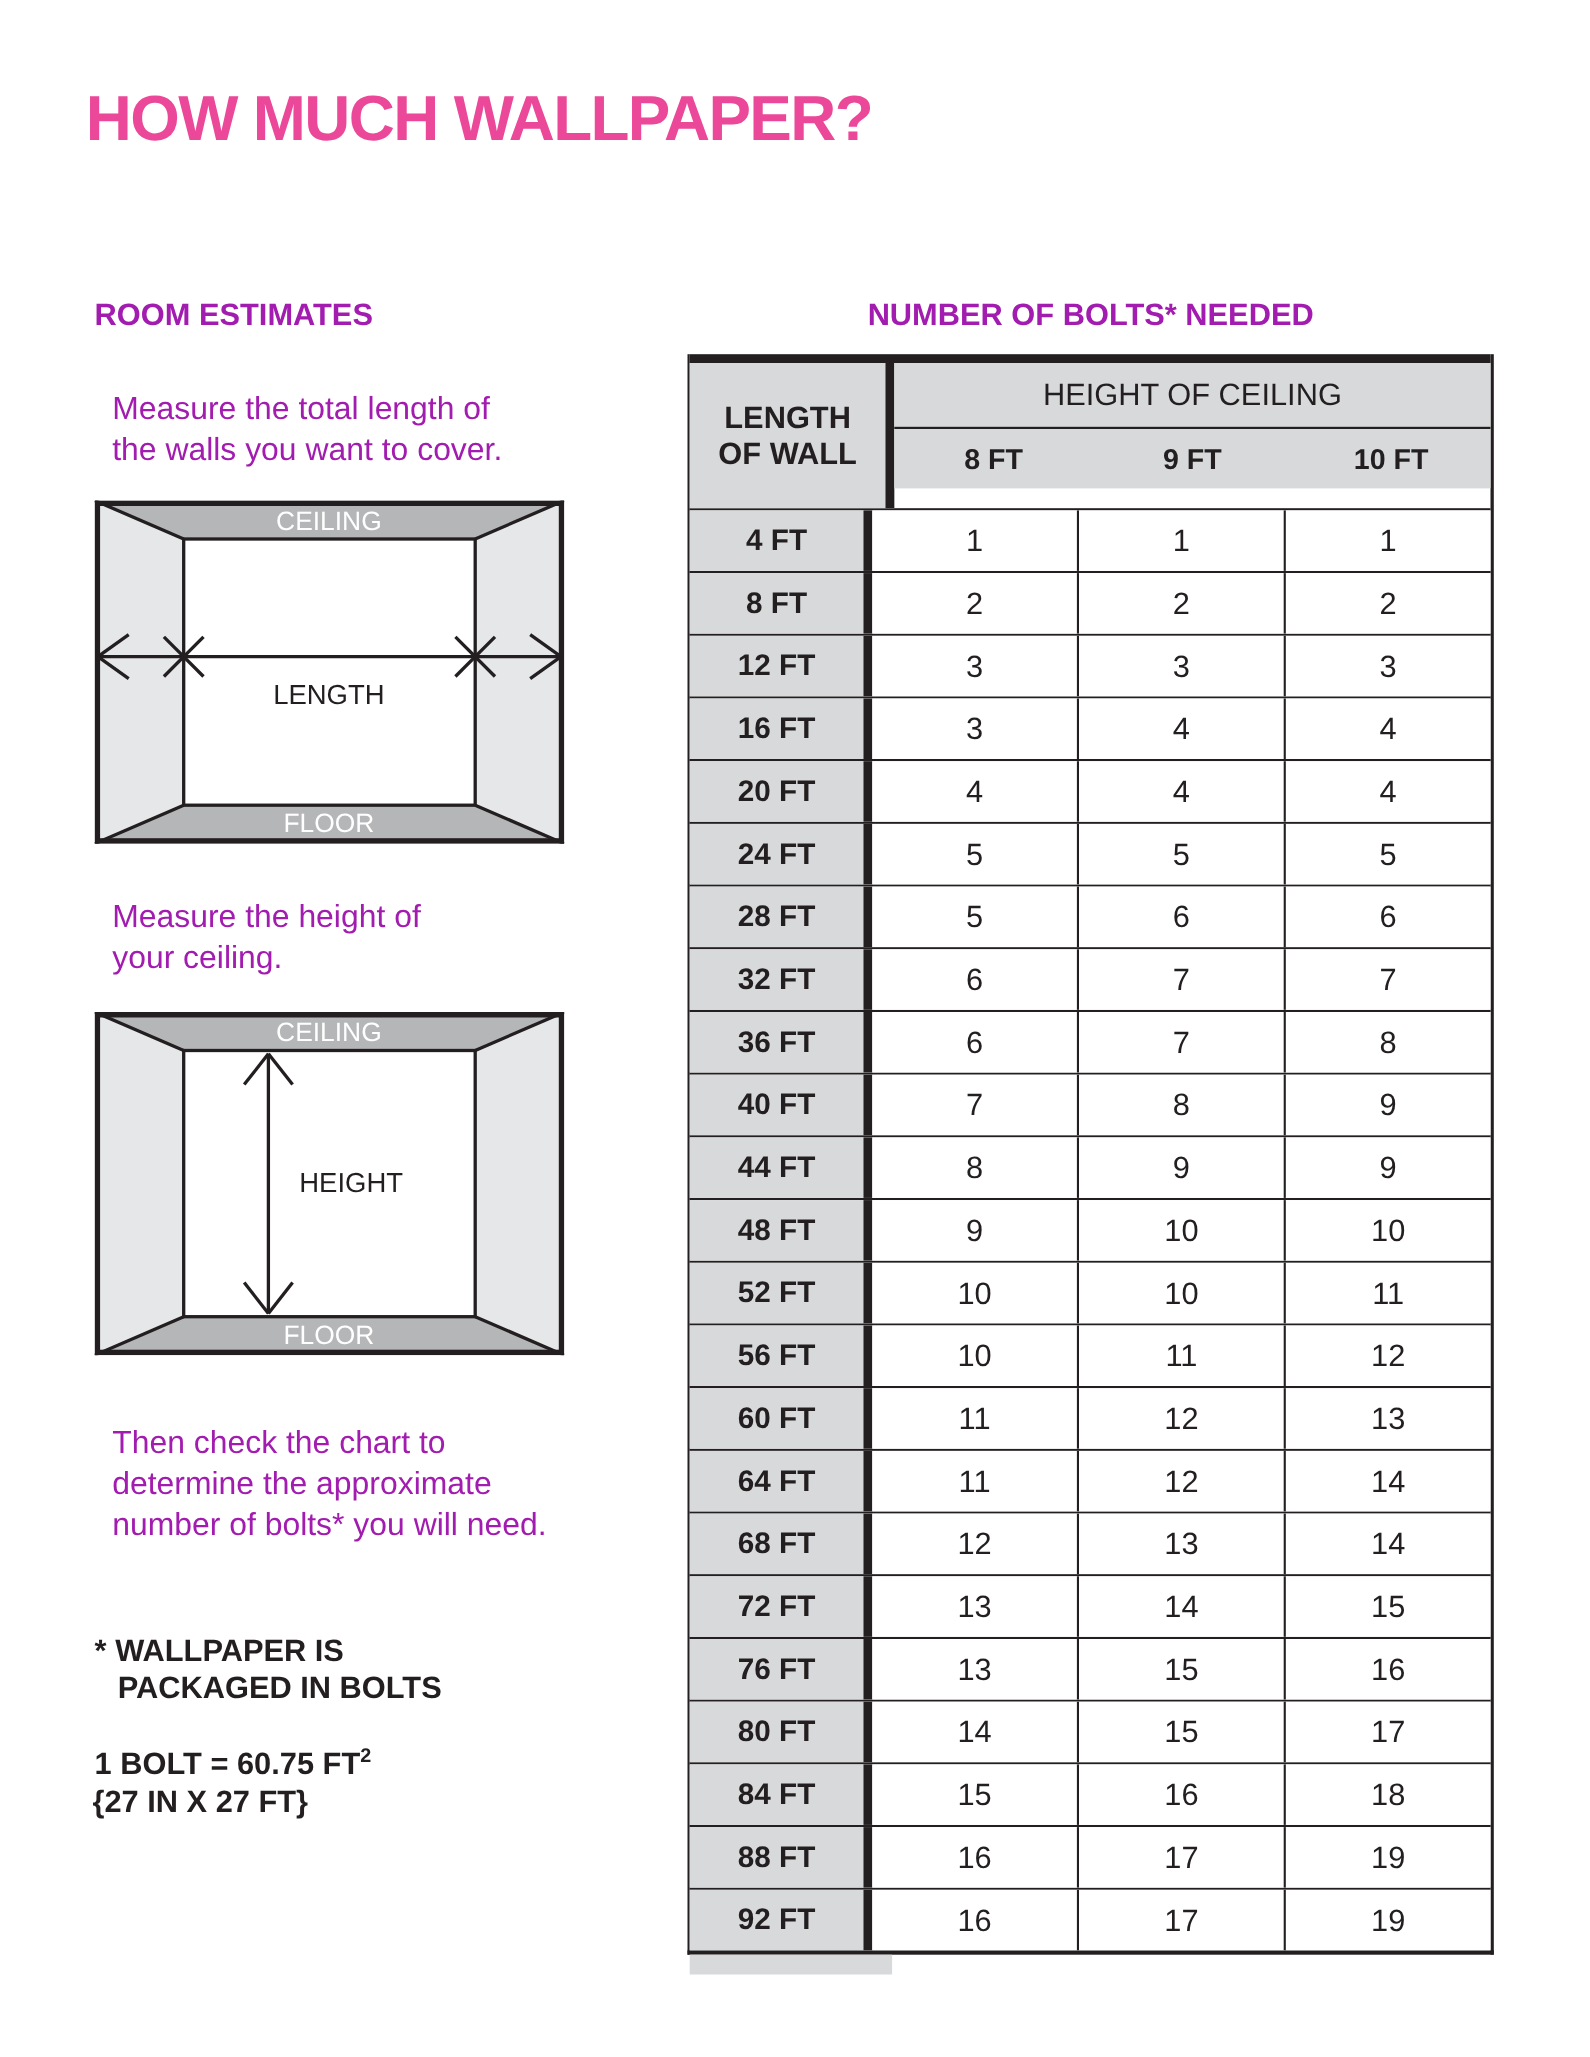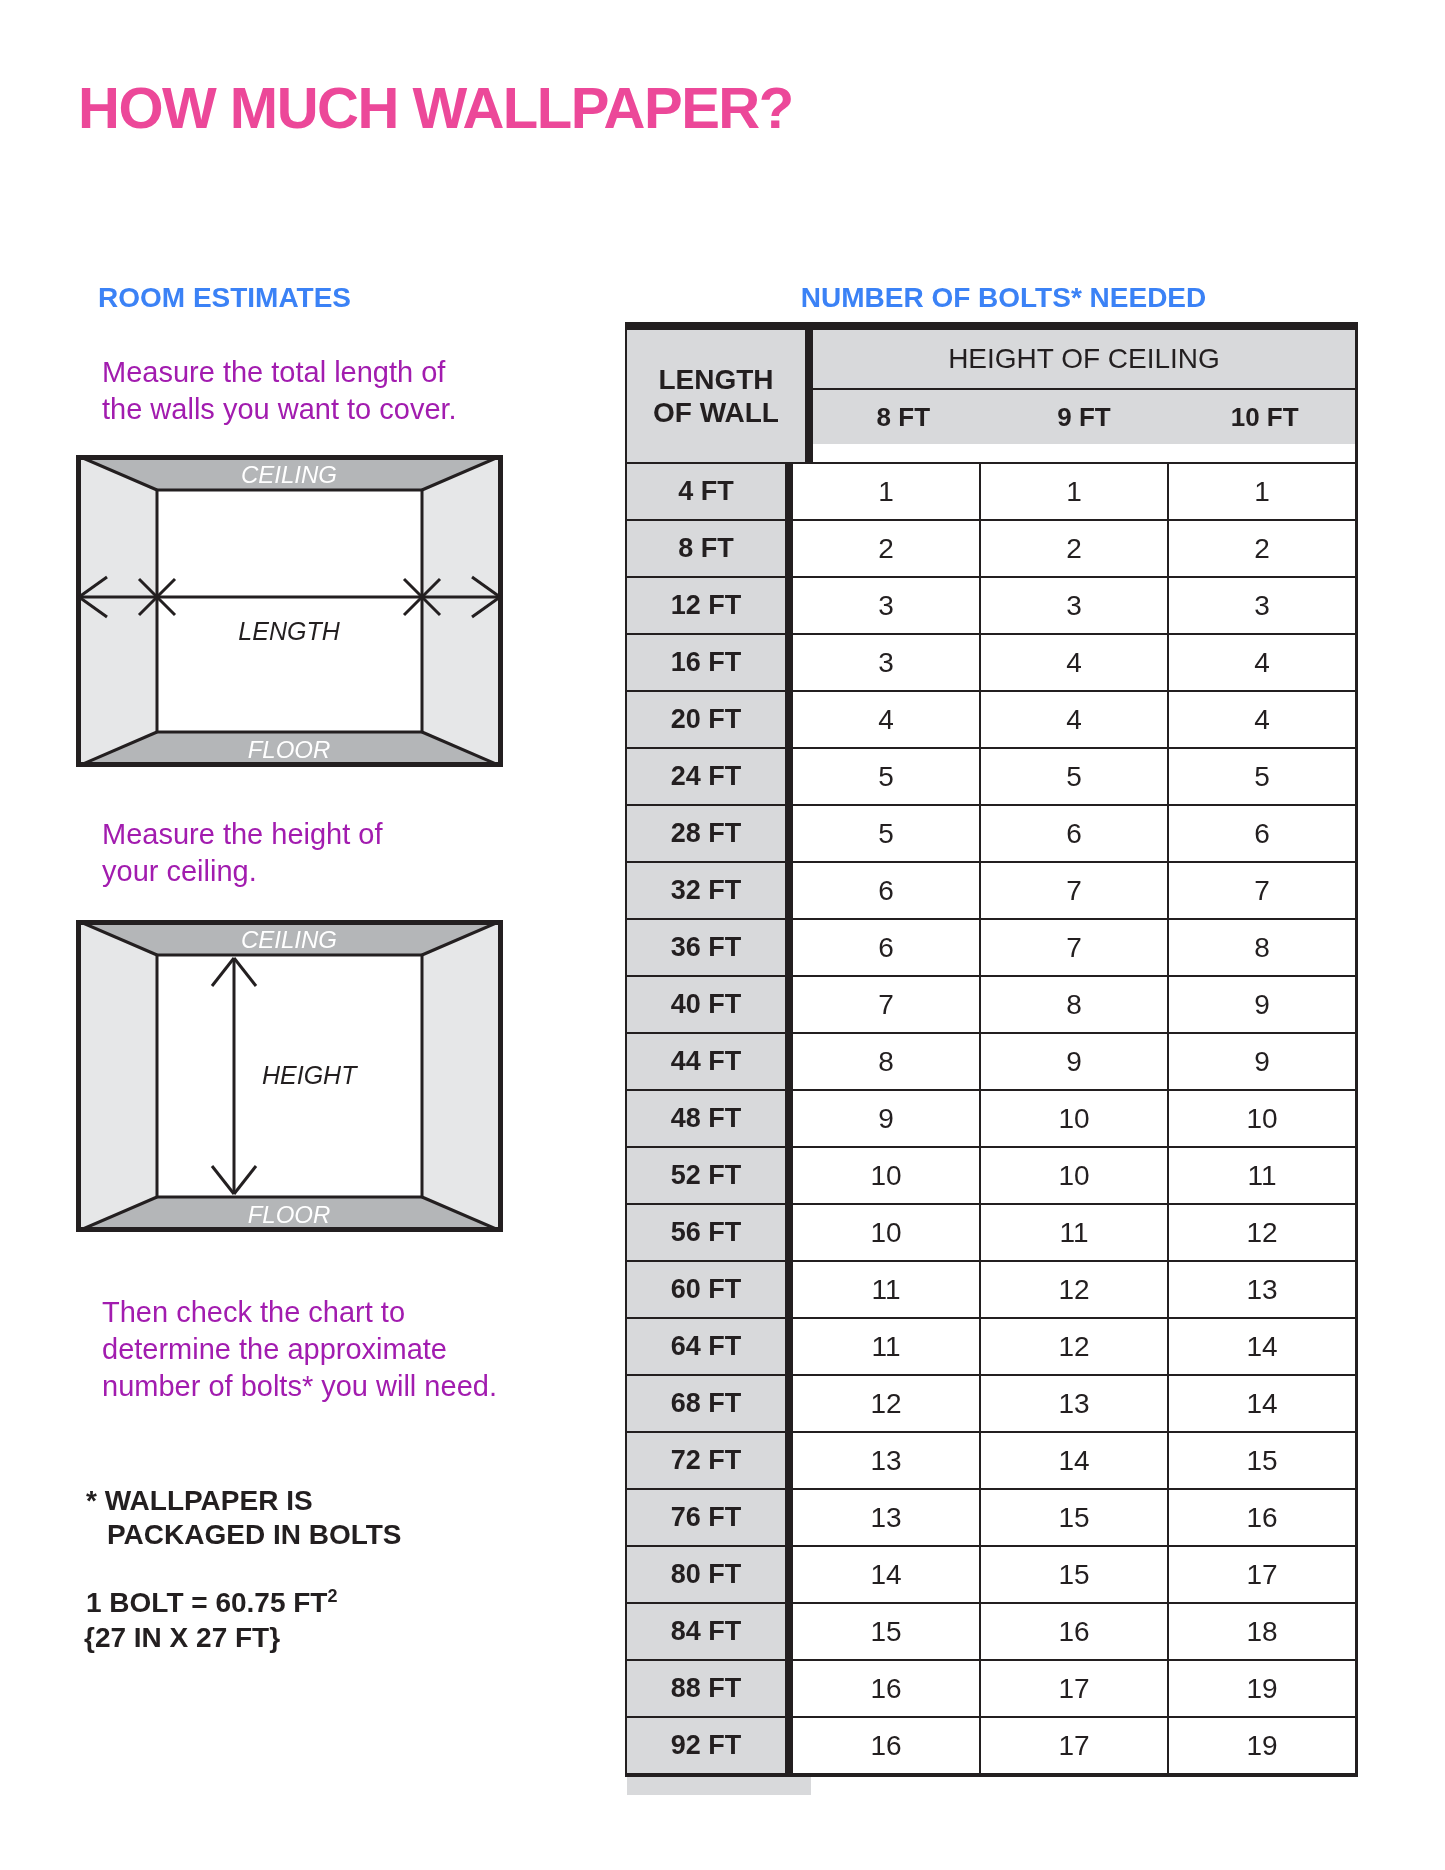--- a/index.html
+++ b/index.html
@@ -5,33 +5,33 @@
   html,body { margin:0; padding:0; background:#ffffff; }
   .page {
     position:relative; width:1445px; height:1870px; background:#ffffff;
     font-family:"Liberation Sans", sans-serif; color:#231f20; overflow:hidden;
   }
   .page-title {
     position:absolute; left:78px; top:74px; margin:0;
     font-size:58px; font-weight:700; letter-spacing:-1.5px; color:#ec4899;
   }
   .section-heading {
-    position:absolute; margin:12px; font-size:28px; font-weight:700;
-    color:#3b82f6; letter-spacing:0px;
+    position:absolute; margin:0; font-size:28px; font-weight:700;
+    color:#a21caf; letter-spacing:0px;
   }
   .room-estimates-heading { left:86px; top:270px; }
   .bolts-heading { left:625px; top:270px; width:733px; text-align:center; }
   .body-text {
     position:absolute; left:86px; margin:16px; font-size:29px; line-height:37px;
     white-space:pre-line; color:#a21caf;
   }
   .para1 { top:338px; }
   .para2 { top:800px; }
   .para3 { top:1278px; }
-  .diagram { position:absolute; left:76px; width:421px; height:312px;font-style:italic; }
+  .diagram { position:absolute; left:86px; width:421px; height:312px; }
   .diagram-length { top:455px; }
   .diagram-height { top:920px; }
   .note-block { position:absolute; left:86px; top:1484px; font-size:28px; font-weight:700; line-height:34px; }
   .note-line2 { padding-left:21px; }
   .eq-block { position:absolute; left:86px; top:1586px; font-size:28px; font-weight:700; }
   .eq-sup { font-size:18px; vertical-align:super; font-weight:700; }
   .braces-line { position:absolute; left:84px; top:1622px; font-size:28px; font-weight:700; }
 
   
   .bolts-table {

